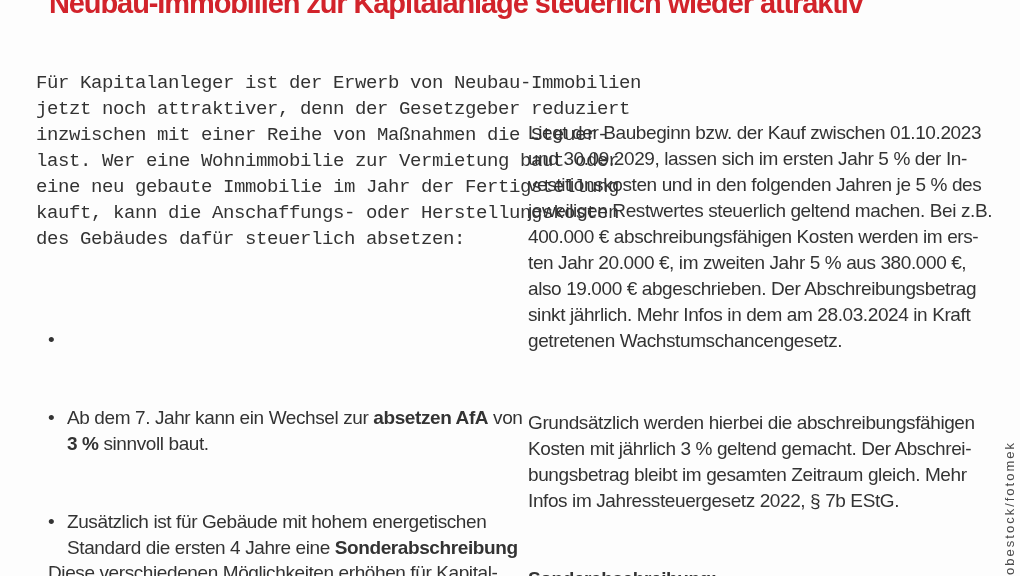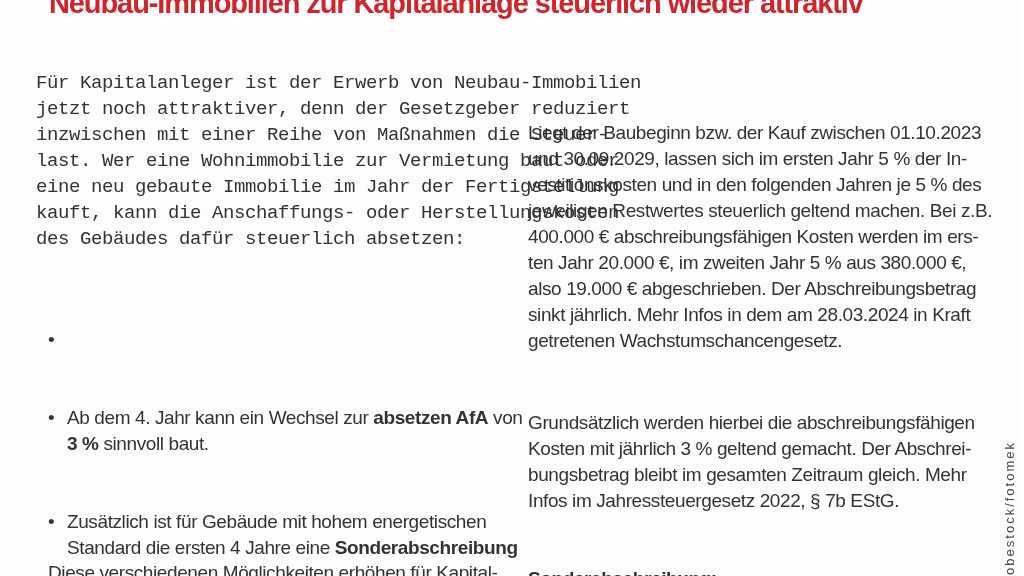--- a/index.html
+++ b/index.html
@@ -72,21 +72,21 @@
 eine neu gebaute Immobilie im Jahr der Fertigstellung
 kauft, kann die Anschaffungs- oder Herstellungskosten
 des Gebäudes dafür steuerlich absetzen:</p>
 
     <ul class="bullets body-text">
       <li class="bullet">
         <span class="dot">•</span>
       </li>
       <li class="bullet">
         <span class="dot">•</span>
-        <span><span>Ab dem 4. Jahr kann ein Wechsel zur </span><span class="b">absetzen AfA</span><span> von
+        <span><span>Ab dem 7. Jahr kann ein Wechsel zur </span><span class="b">absetzen AfA</span><span> von
 </span><span class="b">3 %</span><span> sinnvoll baut.</span></span>
       </li>
       <li class="bullet">
         <span class="dot">•</span>
         <span><span>Zusätzlich ist für Gebäude mit hohem energetischen
 Standard die ersten 4 Jahre eine </span><span class="b">Sonderabschreibung</span></span>
       </li>
       
     </ul>
 

